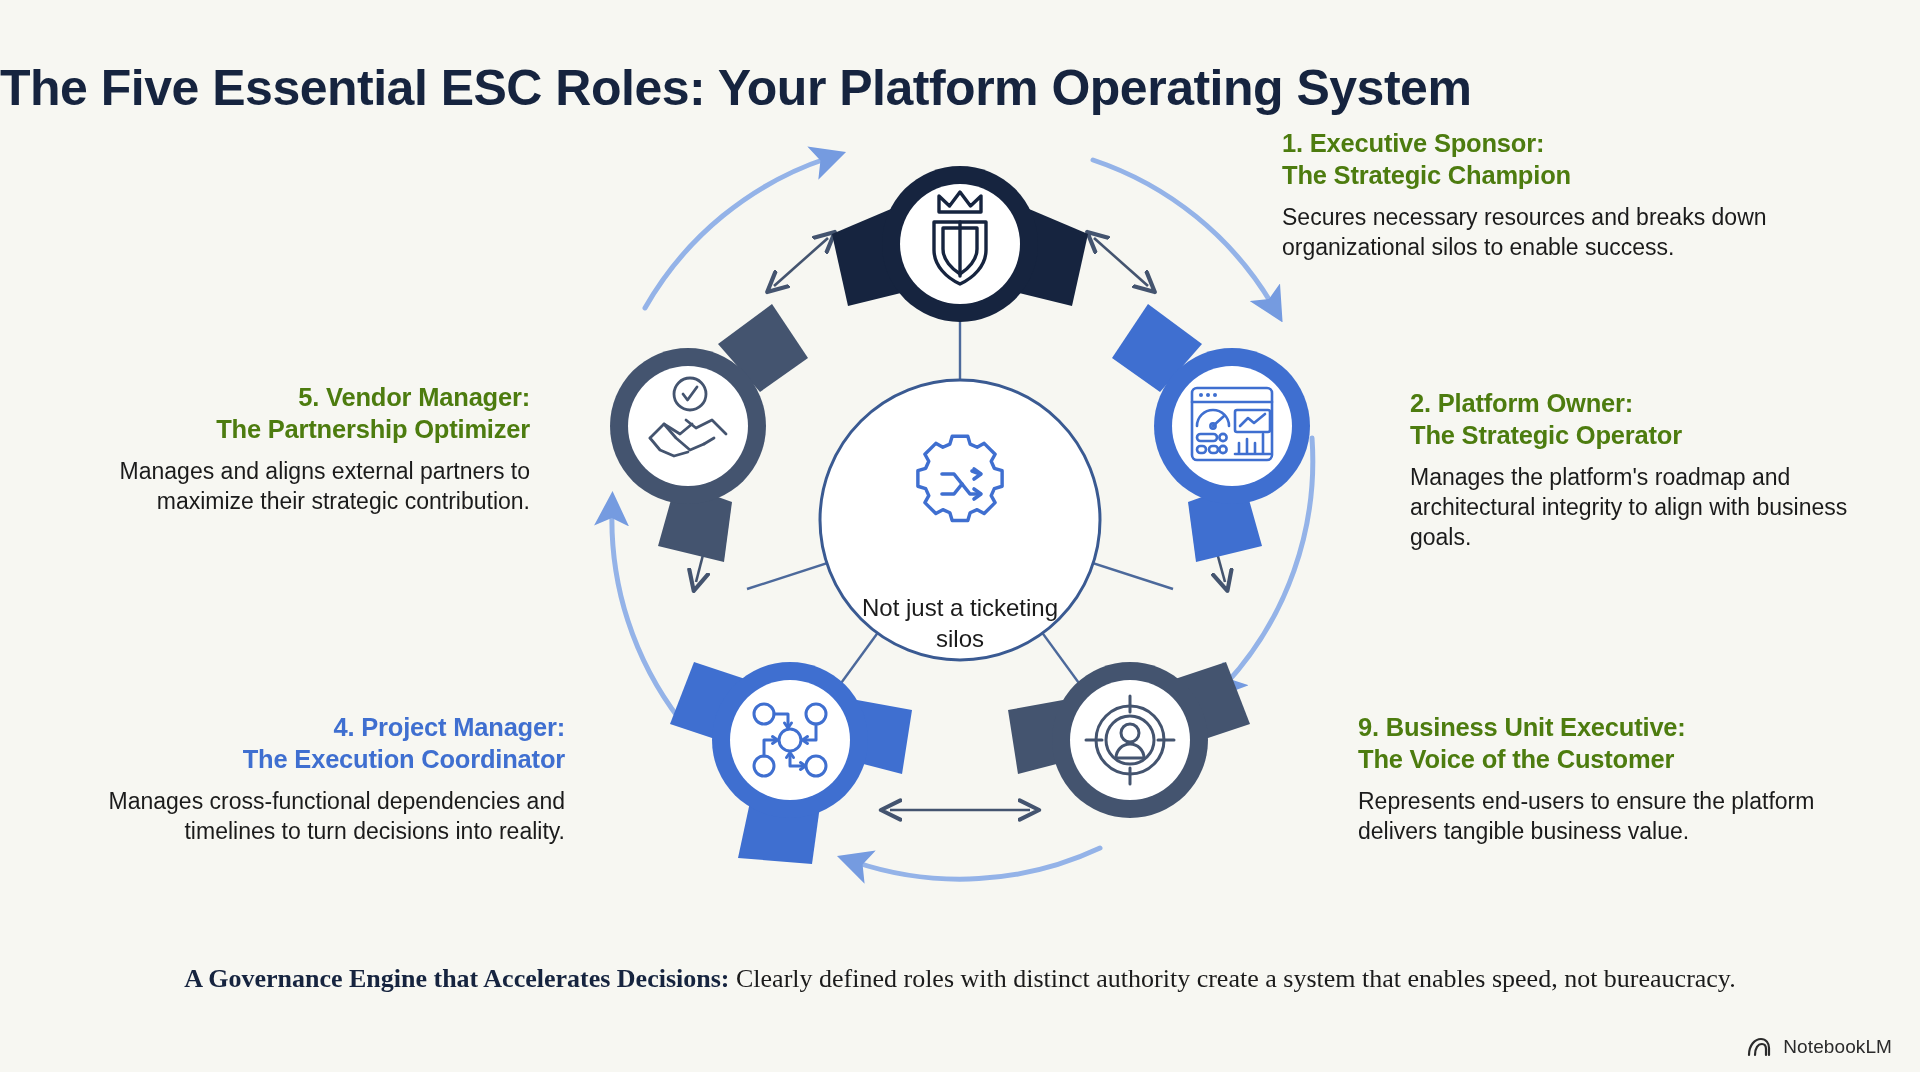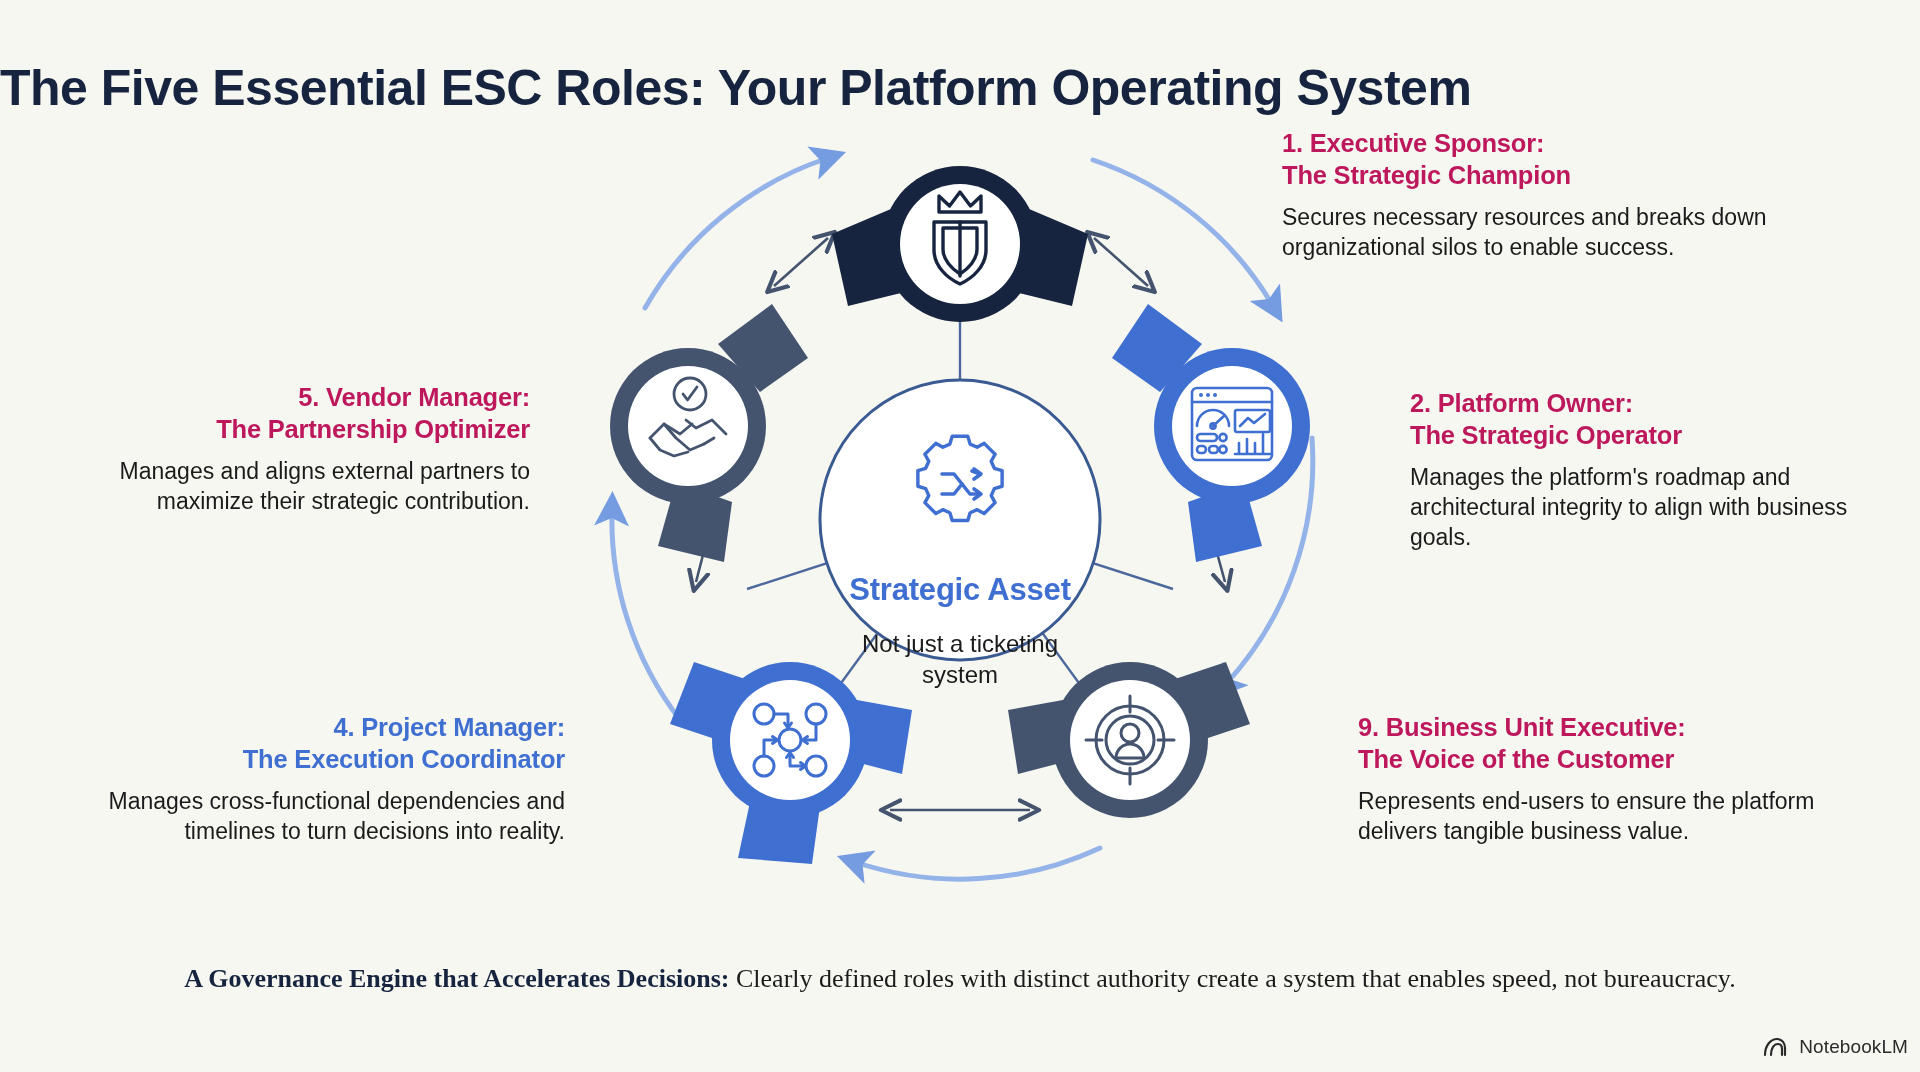--- a/index.html
+++ b/index.html
@@ -42,21 +42,21 @@
     display: block;
   }
   
   .role-block {
     position: absolute;
     width: 430px;
   }
   .role-block .role-heading {
     font-size: 25.5px;
     font-weight: bold;
-    color: #be185d;
+    color: #4d7c0f;
     line-height: 1.25;
     margin: 0 0 10px 0;
     letter-spacing: -0.2px;
   }
   .role-block.accent .role-heading {
     color: #3f6fd0;
   }
   .role-block .role-desc {
     font-size: 23px;
     color: #1b1b1b;
@@ -87,21 +87,21 @@
     line-height: 1.33;
     font-family: Liberation Serif, serif;
   }
   #footer b {
     color: #16243f;
     font-weight: bold;
   }
   
   #watermark {
     position: absolute;
-    right: 12px;
+    right: 28px;
     bottom: 14px;
     display: flex;
     align-items: center;
     gap: 12px;
     color: #2b2b2b;
     font-size: 19px;
     letter-spacing: 0.1px;
   }
   #watermark svg { display:block; }
 </style>
@@ -268,23 +268,22 @@
             <polyline points="14,9 21,14 14,19"></polyline>
             <path d="M -18 14 L -6 14 L 2 4"></path>
             <path d="M 12 -9 L 20 -6"></path>
             <polyline points="14,-11 21,-6 14,-1"></polyline>
           </g>
         </g>
       </g>
     </svg>
 
     <div style="position:absolute; left:0; top:452px; width:800px; text-align:center;">
-      <div style="font-size:31px; font-weight:bold; color:#3f6fd0; letter-spacing:-0.2px;">Strategic Asset</div>
       <div style="font-size:24px; color:#1b1b1b; line-height:1.3; margin-top:20px;">Not just a ticketing</div>
-      <div style="font-size:24px; color:#1b1b1b; line-height:1.3;">system</div>
+      <div style="font-size:24px; color:#1b1b1b; line-height:1.3;">silos</div>
     </div>
   </div>
 
   <div class="role-block align-left" id="role-1">
     <div class="role-heading">
       <span>1. Executive Sponsor:</span><br>
       <span>The Strategic Champion</span>
     </div>
     <p class="role-desc">Secures necessary resources and breaks down organizational silos to enable success.</p>
   </div>

